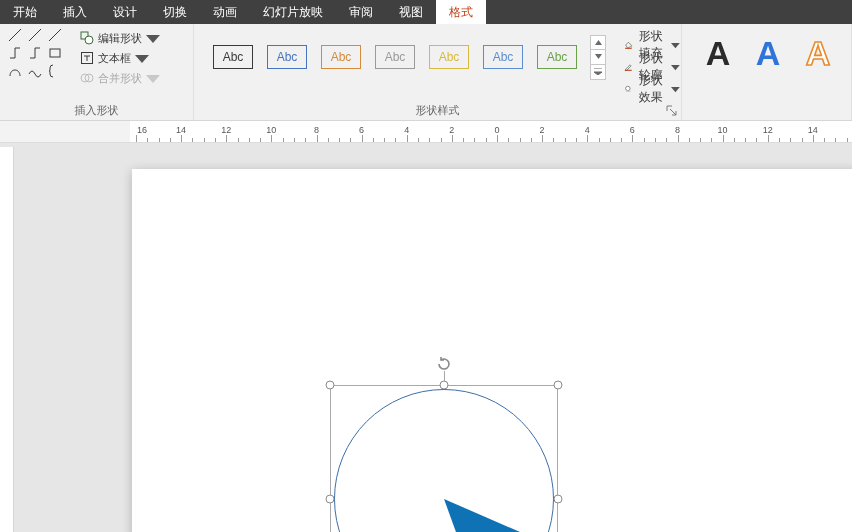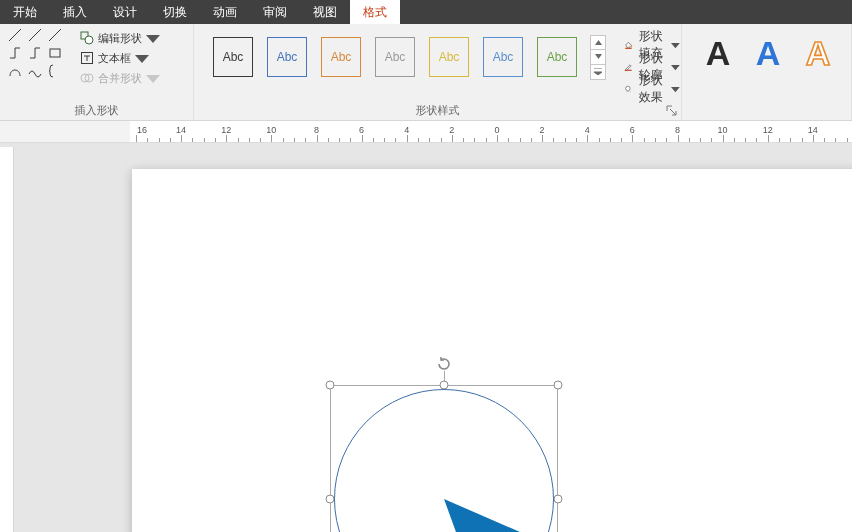--- a/index.html
+++ b/index.html
@@ -97,21 +97,21 @@
     padding: 6px 10px 0 10px;
   }
   .style-thumb {
     width: 46px; height: 46px;
     border: 1px solid transparent;
     display:flex; align-items:center; justify-content:center;
     font-size: 12px;
     border-radius:2px;
   }
   .style-thumb .box {
-    width: 40px; height: 40px;
+    width: 40px; height: 24px;
     display:flex; align-items:center; justify-content:center;
     border: 1px solid #3a3a3a;
   }
   .style-gallery .scroll {
     width: 16px;
     display:flex; flex-direction:column; justify-content:center; gap:0;
     margin-left:2px;
   }
   .scroll-btn {
     width:16px; height:15px;
@@ -210,20 +210,21 @@
 </style>
 </head>
 <body>
 
 <div class="tabstrip">
   <div class="tab">开始</div>
   <div class="tab">插入</div>
   <div class="tab">设计</div>
   <div class="tab">切换</div>
   <div class="tab">动画</div>
+  <div class="tab">幻灯片放映</div>
   <div class="tab">审阅</div>
   <div class="tab">视图</div>
   <div class="tab active">格式</div>
 </div>
 
 <div class="ribbon">
 
   <div class="group" style="width:194px">
     <div class="group-body">
       <div class="shapes-gallery">

